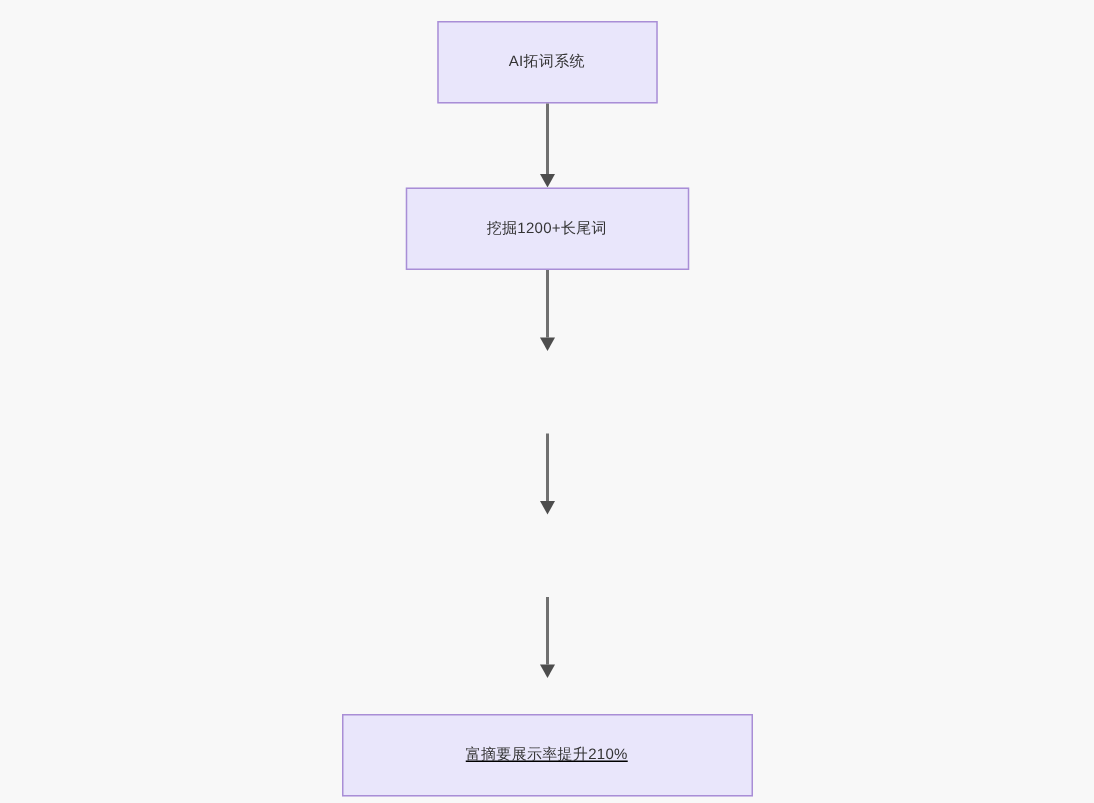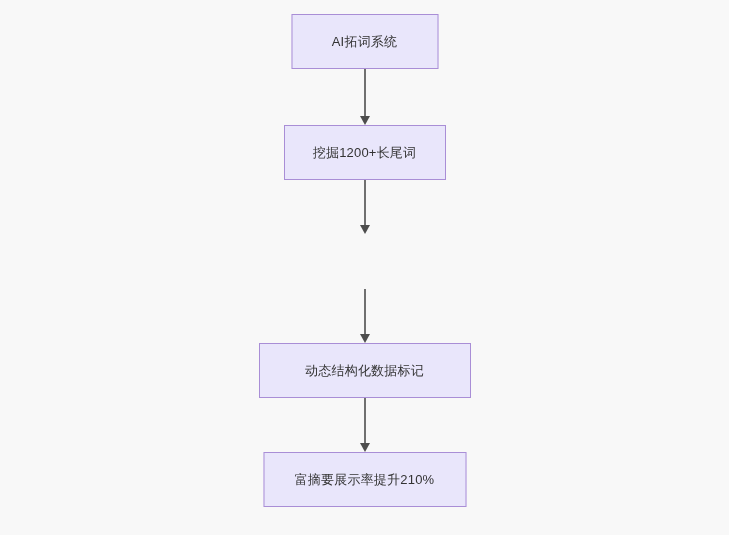--- a/index.html
+++ b/index.html
@@ -28,34 +28,34 @@
     border: 1.6px solid #a98ed6;
     border-radius: 0;
     display: flex;
     align-items: center;
     justify-content: center;
     left: 50%;
     transform: translateX(-50%);
   }
 
   .node-label {
-    font-size: 13px;
+    font-size: 10px;
     line-height: 1;
     color: #333333;
     letter-spacing: 0.2px;
     white-space: nowrap;
     text-align: center;
   }
 
   
   .node-1 { width: 147px; top: 14px;  margin-left: 0px; }
-  .node-2 { width: 162px; top: 125px; margin-left: 0px; }
+  .node-2 { width: 189px; top: 125px; margin-left: 0px; }
   .node-3 { width: 220px; top: 234px; margin-left: 0px; }
   .node-4 { width: 212px; top: 343px; margin-left: 0px; }
-  .node-5 { width: 203px; top: 452px; margin-left: 0px; }
+  .node-5 { width: 274px; top: 476px; margin-left: 0px; text-decoration: underline; }
 
   
   .edge {
     position: absolute;
     left: 50%;
     transform: translateX(-50%);
     width: 14px;
   }
   .edge .edge-line {
     position: absolute;
@@ -114,23 +114,20 @@
     <div class="edge-line"></div>
     <div class="edge-arrow"></div>
   </div>
 
 
   <div class="edge edge-3">
     <div class="edge-line"></div>
     <div class="edge-arrow"></div>
   </div>
 
-  <div class="node node-4">
-    <span class="node-label">动态结构化数据标记</span>
-  </div>
 
   <div class="edge edge-4">
     <div class="edge-line"></div>
     <div class="edge-arrow"></div>
   </div>
 
   <div class="node node-5">
     <span class="node-label">富摘要展示率提升210%</span>
   </div>
 

